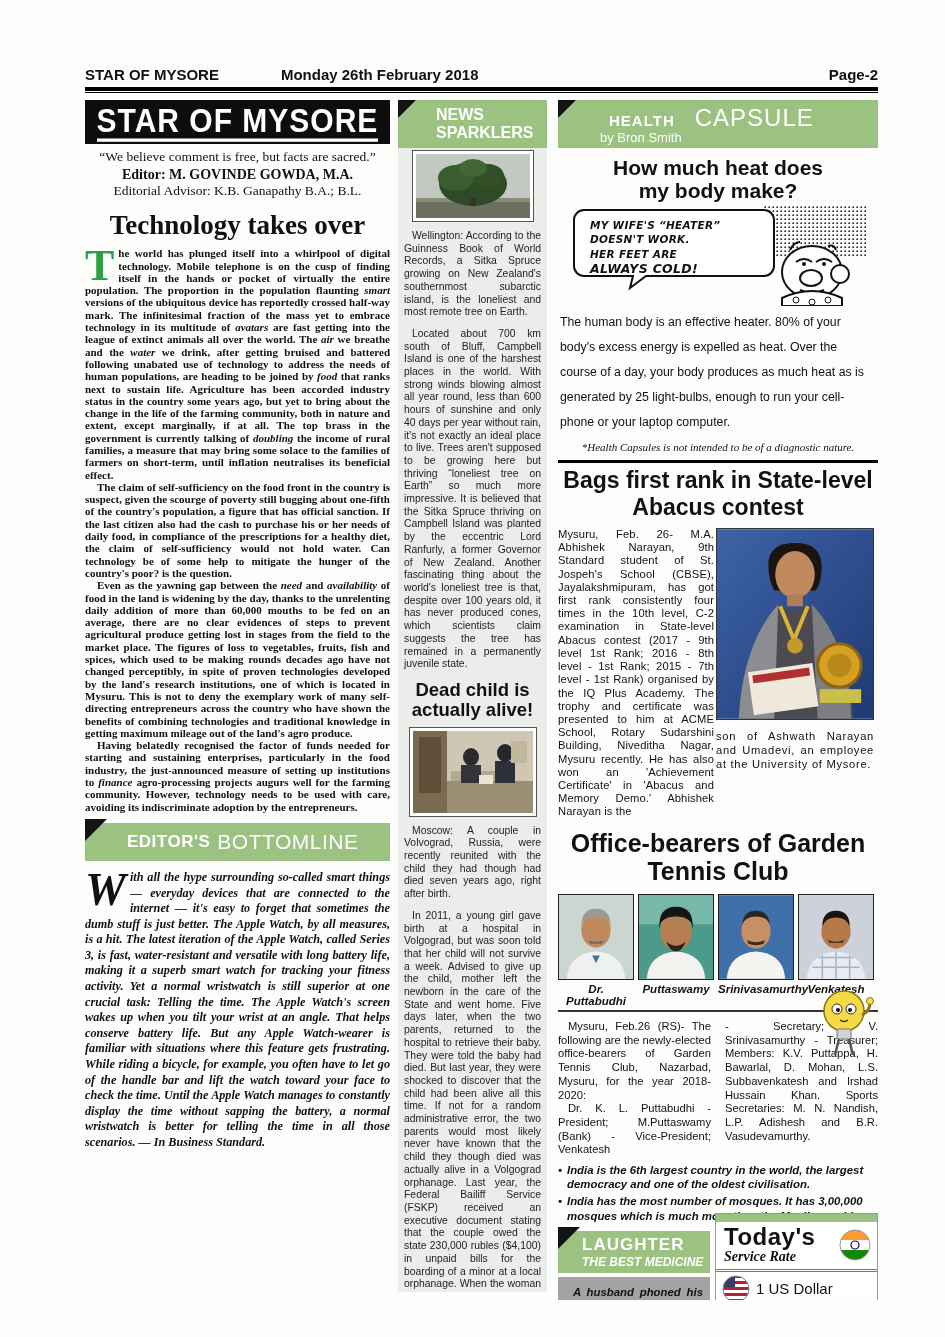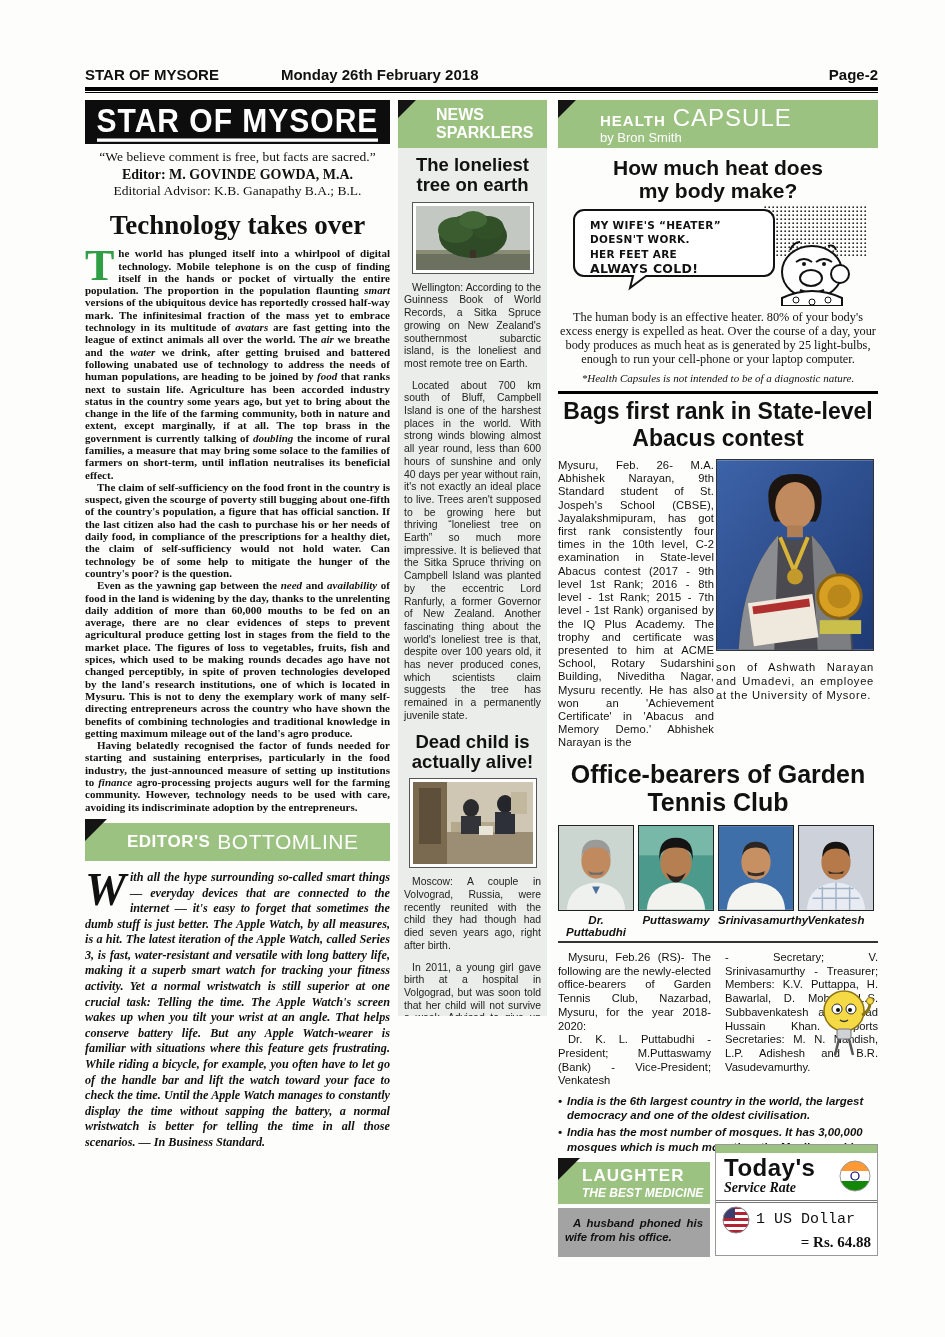--- a/index.html
+++ b/index.html
@@ -9,21 +9,21 @@
 
   
   .top-header { position:absolute; left:85px; top:66px; width:793px; display:flex; align-items:baseline;
                 font-weight:bold; font-size:15px; }
   .top-header .date { margin-left:62px; margin-right:auto; }
   .top-rule { position:absolute; left:85px; top:87px; width:793px; height:4px; background:#000; }
   .top-rule:after{ content:""; position:absolute; left:0; top:5px; width:100%; height:1px; background:#000; }
 
   
   .col-left  { position:absolute; left:85px;  top:100px; width:305px; height:1195px; overflow:hidden; }
-  .col-mid   { position:absolute; left:398px; top:100px; width:149px; height:916px; overflow:hidden;
+  .col-mid   { position:absolute; left:398px; top:100px; width:149px; height:1192px; overflow:hidden;
                background:#ebedea; padding:0 6px; }
   .col-right { position:absolute; left:558px; top:100px; width:320px; height:1200px; overflow:hidden; }
 
   
   .banner { position:relative; background:#9cc282; color:#fff; overflow:visible; }
   .corner { position:absolute; top:-4px; left:-4px; width:0; height:0;
             border-top:26px solid #141414; border-right:26px solid transparent; }
   .banner-bold  { font-weight:bold; }
   .banner-light { font-weight:normal; }
 
@@ -61,30 +61,30 @@
                       padding-left:38px; }
   .sparklers-banner span { font-size:16px; font-weight:bold; line-height:1.15; }
   .mid-title { font-weight:bold; font-size:18.5px; line-height:1.1; text-align:center; margin:7px 0 6px; }
   .photo-frame { background:#fff; border:1px solid #555; padding:3px; margin:2px auto 8px; }
   .photo-frame svg { display:block; }
   .mid-body p { font-size:10.4px; line-height:12.7px; text-align:justify; text-indent:8px; margin-bottom:9px;
                 color:#222; }
 
   
   .health-banner { height:48px; padding:4px 8px 4px 42px; }
-  .health-row1 { display:flex; align-items:baseline; gap:7px; }
+  .health-row1 { display:flex; align-items:baseline; gap:20px;margin-left:9px; }
   .health-banner .banner-bold { font-size:15px; letter-spacing:1px; }
   .health-banner .banner-light { font-size:24px; letter-spacing:1px; }
   .health-byline { font-size:13px; margin-top:-2px; color:#fff; }
   .health-title { font-weight:bold; font-size:21px; line-height:1.1; text-align:center; margin:8px 0 4px; }
   .cartoon { position:relative; width:300px; height:100px; margin:0 auto; }
   .bubble-text { position:absolute; left:22px; top:12px; width:170px; font-family:"DejaVu Sans", sans-serif;
-                 font-size:10.5px; font-weight:bold; line-height:1.35; letter-spacing:0.3px; }
+                 font-size:10.5px; font-weight:bold; line-height:1.35; letter-spacing:0.3px;font-style:italic; }
   .bubble-text .bubble-loud { font-size:12.5px; }
-  .health-body { font-size:12.3px; line-height:14px; text-align:center; margin:4px 2px 6px;font-family:Liberation Serif, serif; }
+  .health-body { font-size:12.3px; line-height:25px; margin:4px 2px 6px; }
   .health-disclaimer { font-family:"Liberation Serif", serif; font-style:italic; font-size:11px; text-align:center; }
   .health-rule { height:3px; background:#000; margin:7px 0 4px; }
 
   
   .abacus-title { font-weight:bold; font-size:23px; line-height:1.15; text-align:center; margin:3px 0 8px; }
   .abacus-flex { display:flex; gap:2px; }
   .abacus-col1 { width:156px; font-size:11.2px; line-height:13.2px; text-align:justify; letter-spacing:0.1px; }
   .abacus-col1 .lede { text-indent:10px; }
   .abacus-col2 { width:158px; }
   .abacus-photo { border:1px solid #333; }
@@ -122,21 +122,21 @@
   
   .currency-box { position:absolute; right:0; top:-18px; width:163px; border:1px solid #999; background:#fff; }
   .currency-topbar { height:8px; background:#9cc282; }
   .currency-head { display:flex; justify-content:space-between; align-items:center; padding:3px 6px 4px 8px;
                    border-bottom:3px double #777; }
   .c-title { font-size:24px; font-weight:bold; letter-spacing:0.5px; line-height:1; }
   .c-sub { font-family:"Liberation Serif", serif; font-weight:bold; font-style:italic; font-size:14px; }
   .c-row { padding:3px 6px 4px 6px; border-bottom:3px double #777; }
   .c-row:last-child { border-bottom:none; }
   .c-row-top { display:flex; align-items:center; gap:6px; }
-  .c-label { font-family:Liberation Mono, monospace; font-size:15px; }
+  .c-label { font-family:Liberation Sans, sans-serif; font-size:15px; }
   .c-value { font-family:"Liberation Serif", serif; font-weight:bold; font-size:15px; text-align:right; }
 </style>
 </head>
 <body>
 
 <div class="page">
 
   <header class="top-header">
     <span>STAR OF MYSORE</span>
     <span class="date">Monday 26th  February 2018</span>
@@ -168,21 +168,20 @@
     <p class="bottomline-body"><span class="dropcap black">W</span><span>ith all the hype surrounding so-called smart things — everyday devices that are connected to the internet — it's easy to forget that sometimes the dumb stuff is just better. The Apple Watch, by all measures, is a hit. The latest iteration of the Apple Watch, called Series 3, is fast, water-resistant and versatile with long battery life, making it a superb smart watch for tracking your fitness activity. Yet a normal wristwatch is still superior at one crucial task: Telling the time. The Apple Watch's screen wakes up when you tilt your wrist at an angle. That helps conserve battery life. But any Apple Watch-wearer is familiar with situations where this feature gets frustrating. While riding a bicycle, for example, you often have to let go of the handle bar and lift the watch toward your face to check the time. Until the Apple Watch manages to constantly display the time without sapping the battery, a normal wristwatch is better for telling the time in all those scenarios. — In Business Standard.</span></p>
   </section>
 
   <section class="col-mid">
     <div class="banner sparklers-banner">
       <span class="corner"></span>
       <span>NEWS</span>
       <span>SPARKLERS</span>
     </div>
 
-    <h2 class="mid-title">The loneliest tree on earth</h2>
 
     <div class="photo-frame" style="width:122px;">
       <svg width="114" height="64" viewBox="0 0 114 64">
         <rect width="114" height="64" fill="#c3c8c2"></rect>
         <rect y="46" width="114" height="18" fill="#6c705f"></rect>
         <rect y="44" width="114" height="4" fill="#8a8d76"></rect>
         <ellipse cx="57" cy="30" rx="34" ry="22" fill="#2e4a26"></ellipse>
         <ellipse cx="40" cy="24" rx="18" ry="13" fill="#3a5c2e"></ellipse>
         <ellipse cx="72" cy="22" rx="16" ry="12" fill="#315027"></ellipse>
         <ellipse cx="57" cy="14" rx="14" ry="9" fill="#426636"></ellipse>

